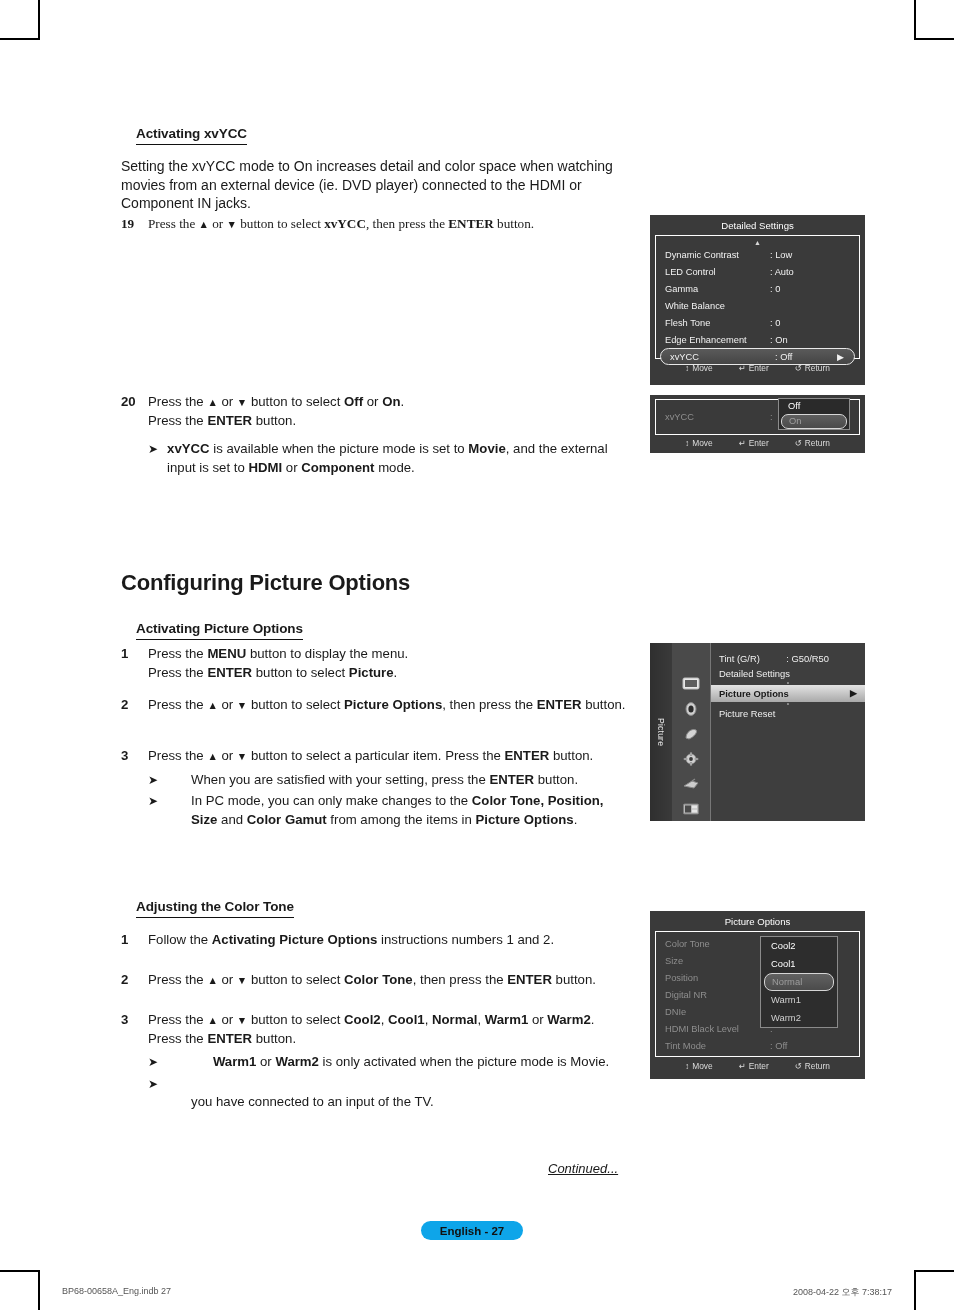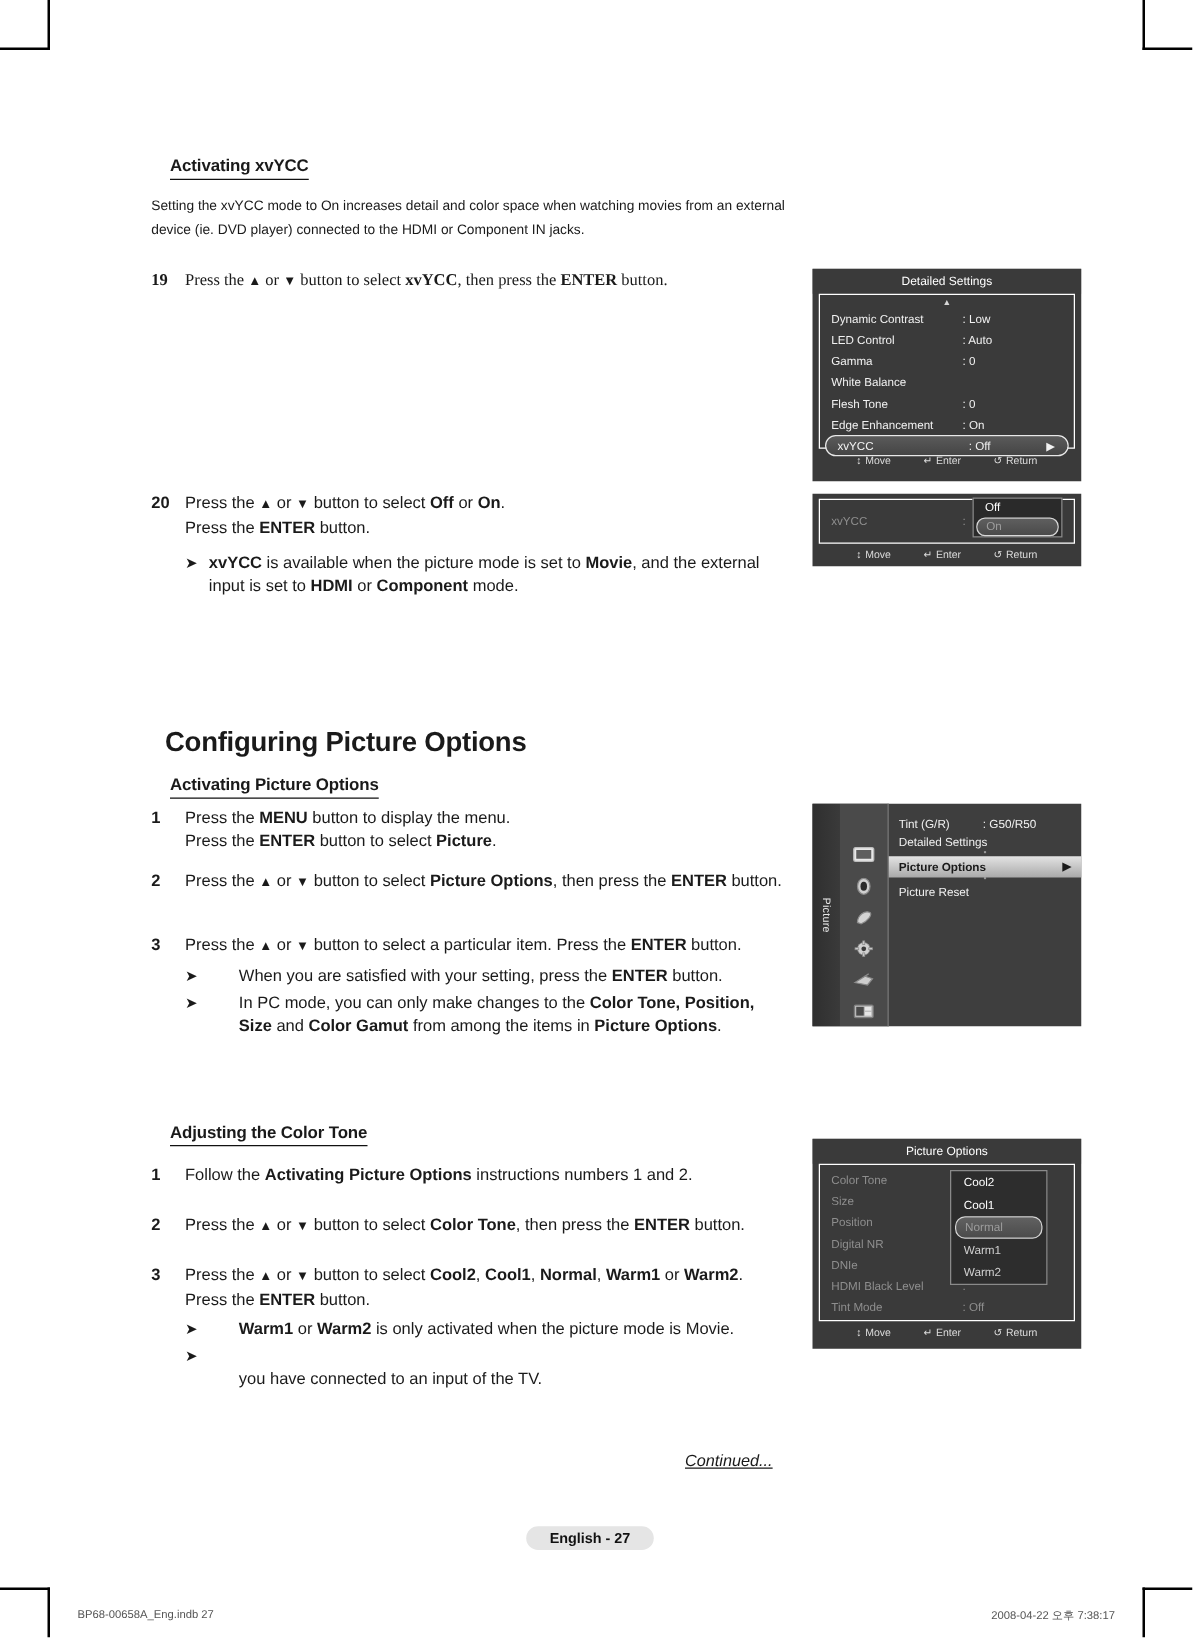--- a/index.html
+++ b/index.html
@@ -32,25 +32,25 @@
     font-weight: bold;
     margin: 0 0 6px 15px;
     padding-bottom: 3px;
     display: inline-block;
     border-bottom: 1.5px solid #111;
     letter-spacing: -0.1px;
   }
   h1.big-head {
     font-size: 22px;
     font-weight: bold;
-    margin: 11px;
+    margin: 0;
     letter-spacing: -0.2px;
   }
   p.para {
-    font-size: 11px;
+    font-size: 14px;
     line-height: 18.6px;
     margin: 0;
   }
 
   
   .step {
     display: flex;
     font-size: 13.2px;
     line-height: 18.6px;
     margin: 0;
@@ -244,21 +244,21 @@
     left: 548px;
     top: 1161px;
   }
   .pagepill {
     position: absolute;
     left: 421px;
     top: 1221px;
     width: 102px;
     height: 19px;
     border-radius: 10px;
-    background: #e5e5e5;
+    background: #0ea5e9;
     color: #111;
     font-size: 11.5px;
     font-weight: bold;
     display: flex;
     align-items: center;
     justify-content: center;
   }
   .ftleft {
     position: absolute;
     left: 62px;
@@ -389,21 +389,21 @@
 <div class="text-col" style="top:1011px;">
   <div class="step">
     <span class="num">3</span>
     <span class="body">
       <span>Press the </span><span class="arrowglyph">▲</span><span> or </span><span class="arrowglyph">▼</span><span> button to select </span><b>Cool2</b><span>, </span><b>Cool1</b><span>, </span><b>Normal</b><span>, </span><b>Warm1</b><span> or </span><b>Warm2</b><span>.</span><br>
       <span>Press the </span><b>ENTER</b><span> button.</span>
     </span>
   </div>
   <div class="bullet" style="margin-top:5px; margin-left:27px;">
     <span class="mark">➤</span>
-    <span class="body" style="padding-left:24px;">
+    <span class="body" style="padding-left:24px;text-align:center;">
       <b>Warm1</b><span> or </span><b>Warm2</b><span> is only activated when the picture mode is Movie.</span>
     </span>
   </div>
   <div class="bullet" style="margin-top:3px; margin-left:27px;">
     <span class="mark">➤</span>
     <span class="body" style="padding-left:24px;">
       <br>
       <span>you have connected to an input of the TV.</span>
     </span>
   </div>

